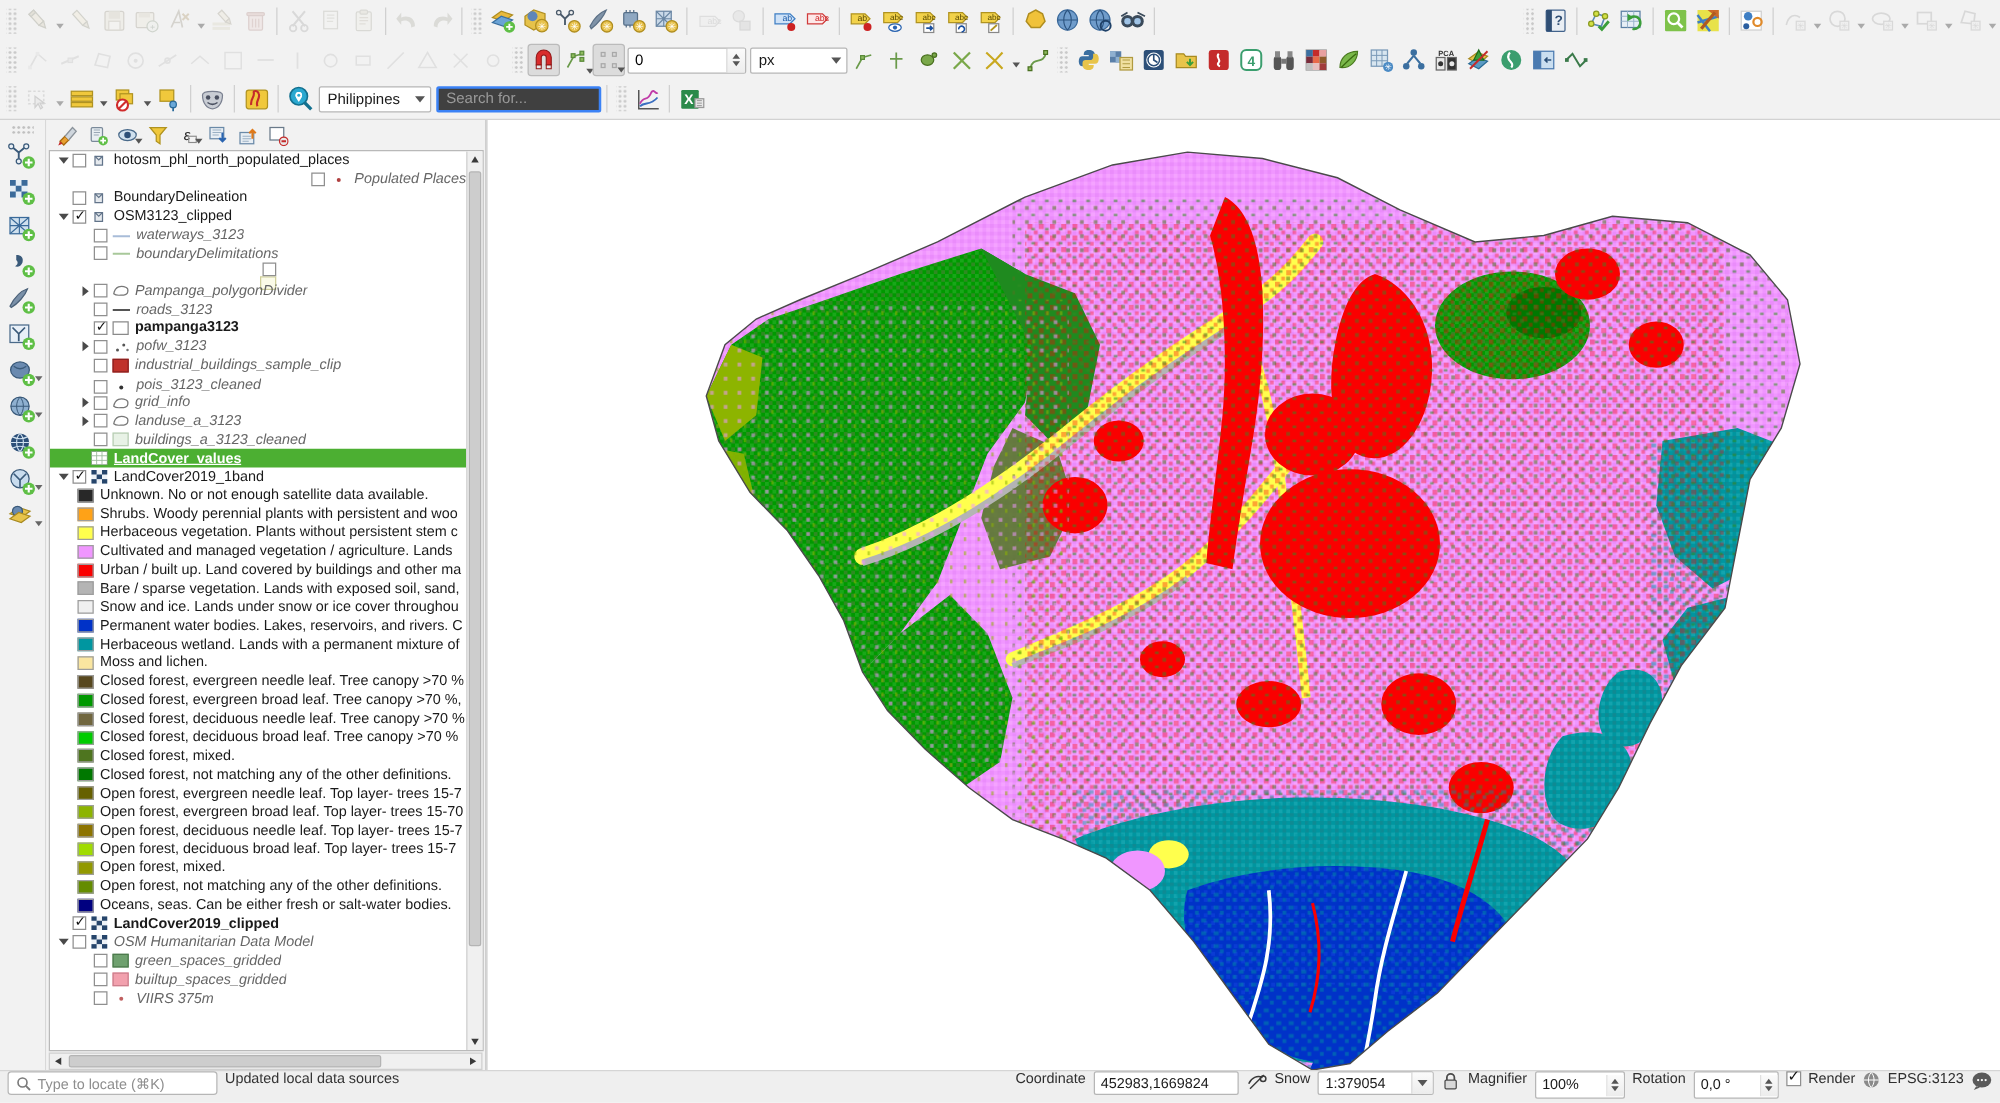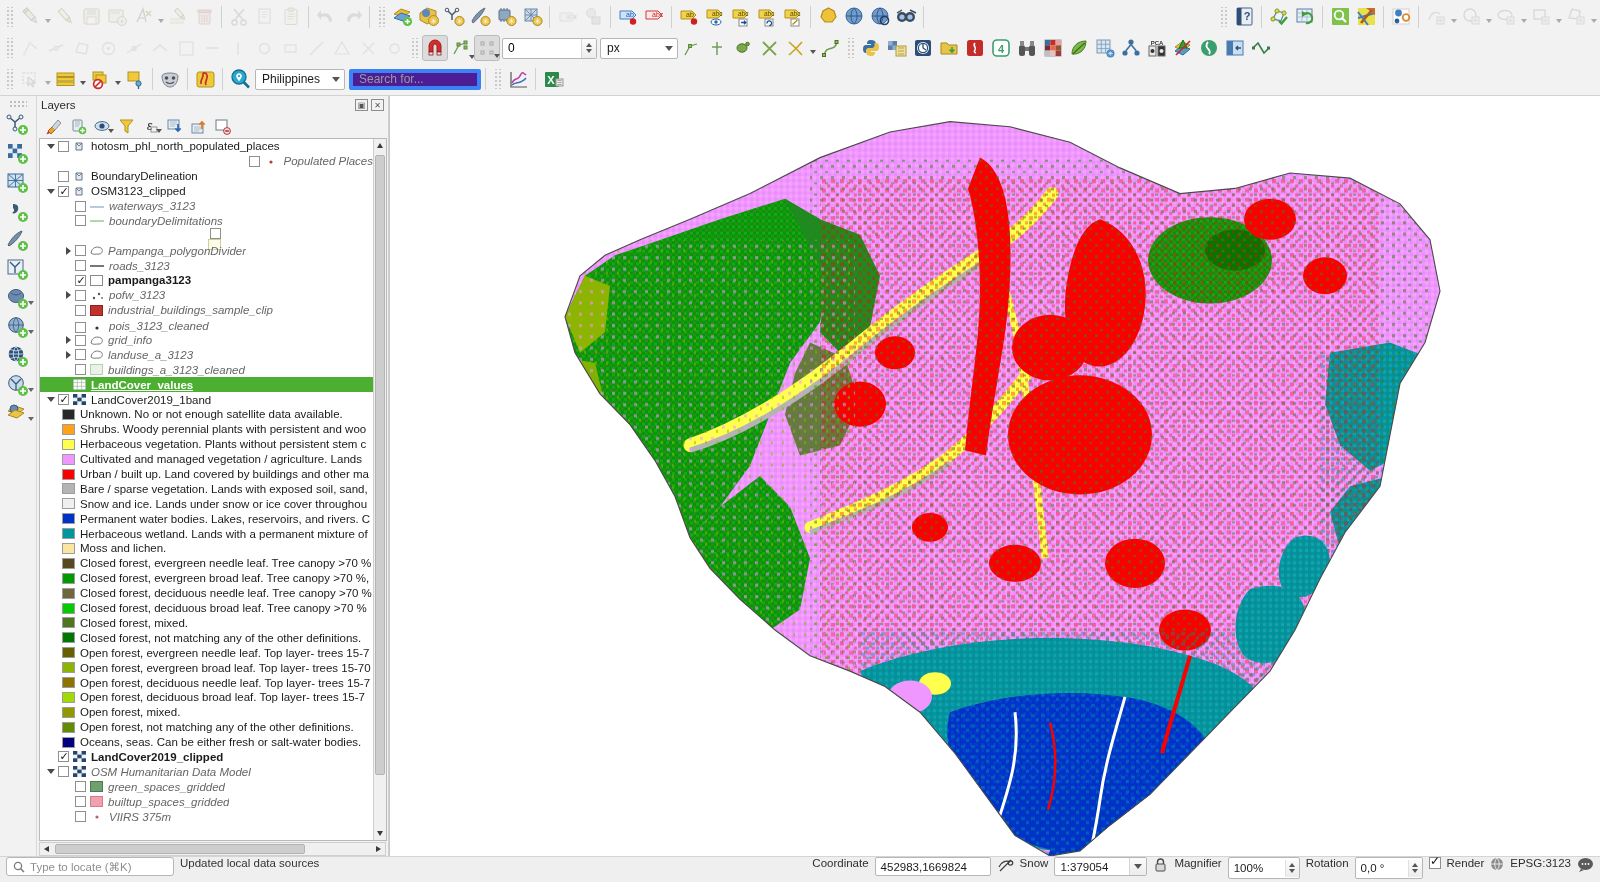--- a/index.html
+++ b/index.html
@@ -45,21 +45,21 @@
   
   .spin { display: flex; align-items: center; height: 21px; border: 1px solid #b6b6b6; background: #fff; border-radius: 2px; }
   .spin input { border: 0; outline: 0; height: 19px; width: 78px; padding: 0 5px; font-size: 12px; font-family: inherit; background: transparent; }
   .spin .arrows { width: 15px; height: 19px; border-left: 1px solid #d6d6d6; display: flex; flex-direction: column; align-items: center; justify-content: center; gap: 2px; background: linear-gradient(#fbfbfb,#ededed); }
   .spin .arrows i { width:0;height:0;border-left:3px solid transparent;border-right:3px solid transparent; }
   .spin .arrows i.up { border-bottom: 4px solid #555; }
   .spin .arrows i.dn { border-top: 4px solid #555; }
   .combo { display:flex; align-items:center; justify-content:space-between; height:21px; border:1px solid #b6b6b6; background:#fff; border-radius:2px; padding:0 4px 0 6px; font-size:12px; }
   .combo .cv { white-space: nowrap; overflow:hidden; }
   .combo .cc { width:0;height:0;border-left:4px solid transparent;border-right:4px solid transparent;border-top:5px solid #555; margin-left:8px; flex:0 0 auto;}
-  .txtin { height: 21px; border: 4px solid #3b82f6; background: #4c1d95; border-radius: 2px; padding: 0 6px; display: flex; align-items: flex-end; color: #9a9a9a; font-size: 12px; }
+  .txtin { height: 21px; border: 2px solid #3b82f6; background: #404040; border-radius: 2px; padding: 0 6px; display: flex; align-items: flex-start; color: #9a9a9a; font-size: 12px; }
 
   
   .body { flex: 1; display: flex; min-height: 0; }
 
   
   .rail { width: 37px; background: #f2f2f2; border-right: 1px solid #d8d8d8; display: flex; flex-direction: column; align-items: center; padding-top: 4px; }
   .rail .grip-h { width: 18px; height: 7px; background-image: radial-gradient(#c0c0c0 1px, transparent 1.2px); background-size: 4px 4px; margin-bottom: 3px;}
   .rail-item { width: 34px; height: 29px; display: flex; align-items: center; justify-content: center; position: relative; }
   .rail-item .rcaret { position: absolute; right: 1px; bottom: 8px; width:0;height:0;border-left:3.5px solid transparent;border-right:3.5px solid transparent;border-top:4px solid #666; }
 
@@ -1002,25 +1002,20 @@
         <svg width="24" height="24" viewBox="0 0 24 24">
             <polygon points="2,8 9,3 18,6 11,11" fill="#e8c44a" stroke="#a88a20"></polygon>
             <circle cx="8" cy="6" r="4" fill="#6a8ab0" stroke="#3a5a7a"></circle>
             <polygon points="2,12 9,7 18,10 11,15" fill="#e8c44a" stroke="#a88a20"></polygon>
           </svg>
         <span class="rcaret"></span>
       </div>
     </div>
 
     <div class="panel">
-      <div class="panel-title">
-        <span class="ttl">Layers</span>
-        <span class="pbtn">▣</span>
-        <span class="pbtn">✕</span>
-      </div>
 
       <div class="panel-tools">
         <div class="ptool">
           <svg width="17" height="17" viewBox="0 0 17 17">
               <path d="M2 13 L6 9 L9 12 L5 16 Z" fill="#e8a030" stroke="#a86a10"></path>
               <path d="M6 9 L12 2 L15 5 L9 12" fill="#cfd6dd" stroke="#8a929a"></path>
               <path d="M2 13 l-1.4 3.4 3.4 -1.4" fill="#c42b2b"></path>
             </svg>
         </div>
         <div class="ptool">

